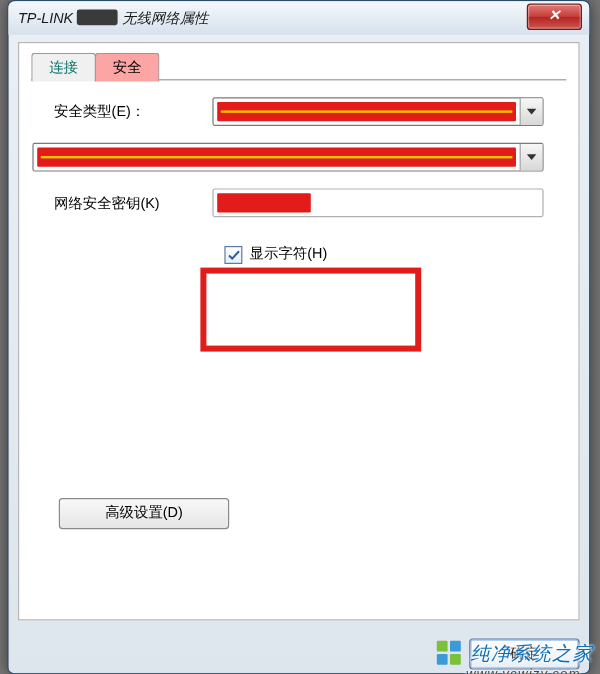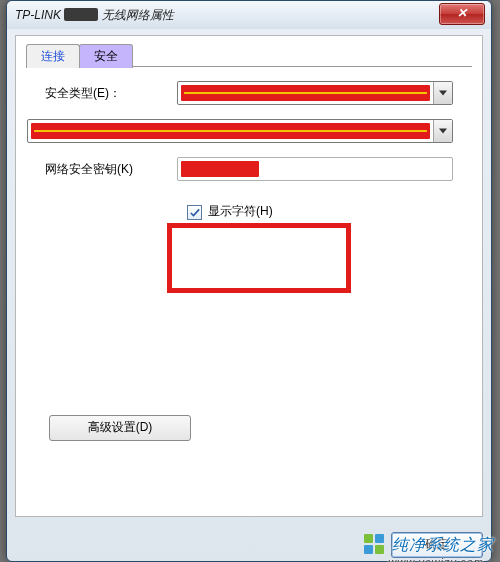--- a/index.html
+++ b/index.html
@@ -10,22 +10,22 @@
   .titlebar{position:relative;height:28px;line-height:28px;padding-left:8px;
     background:linear-gradient(#f4f8fc,#d7e1ec);border-radius:6px 6px 0 0;color:#1a1a1a;font-style:italic;}
   .titlebar .masked{display:inline-block;width:34px;height:13px;background:#3a3a3a;vertical-align:-2px;border-radius:2px;}
   .closebtn{position:absolute;right:6px;top:2px;width:44px;height:20px;
     background:linear-gradient(#e07a78,#c83f3b 48%,#b22622 52%,#d0534f);
     border:1px solid #7a1612;border-radius:3px;color:#fff;text-align:center;font-weight:bold;line-height:18px;
     box-shadow:inset 0 0 0 1px rgba(255,255,255,.35);cursor:pointer;}
   .client{position:absolute;left:8px;right:8px;top:34px;bottom:44px;background:#fff;border:1px solid #b7b7b7;}
   .tabs{position:absolute;left:10px;top:8px;display:flex;z-index:5;}
   .tab{border:1px solid #9a9a9a;border-bottom:none;padding:3px 14px;background:#f0f0f0;border-radius:3px 3px 0 0;cursor:pointer;margin-right:-1px;}
-  .tab.active{background:#c4b5fd;position:relative;z-index:2;}
-  .tab.inactive{background:#f0f0f0;color:#1d4ed8;}
+  .tab.active{background:#fca5a5;position:relative;z-index:2;}
+  .tab.inactive{background:#f0f0f0;color:#0f766e;}
   .tabline{position:absolute;left:10px;right:10px;top:30px;height:0;border-top:1px solid #9a9a9a;}
   .panel{position:absolute;left:10px;right:10px;top:30px;bottom:10px;border:1px solid transparent;}
   .formrow{display:flex;align-items:center;margin-top:14px;}
   .formrow:first-of-type{}
   .lbl{width:132px;padding-left:18px;}
   .combo{position:relative;flex:1;margin-right:18px;height:22px;border:1px solid #7a7a7a;background:#fff;border-radius:2px;cursor:pointer;}
   .combo .arrowbtn{position:absolute;right:0;top:0;bottom:0;width:18px;border-left:1px solid #a0a0a0;
     background:linear-gradient(#f7f7f7,#d8d8d8);display:flex;align-items:center;justify-content:center;}
   .arrowbtn svg{width:8px;height:6px;}
   .redact{position:absolute;left:3px;right:22px;top:3px;bottom:3px;background:#e21b1b;border-radius:1px;}

